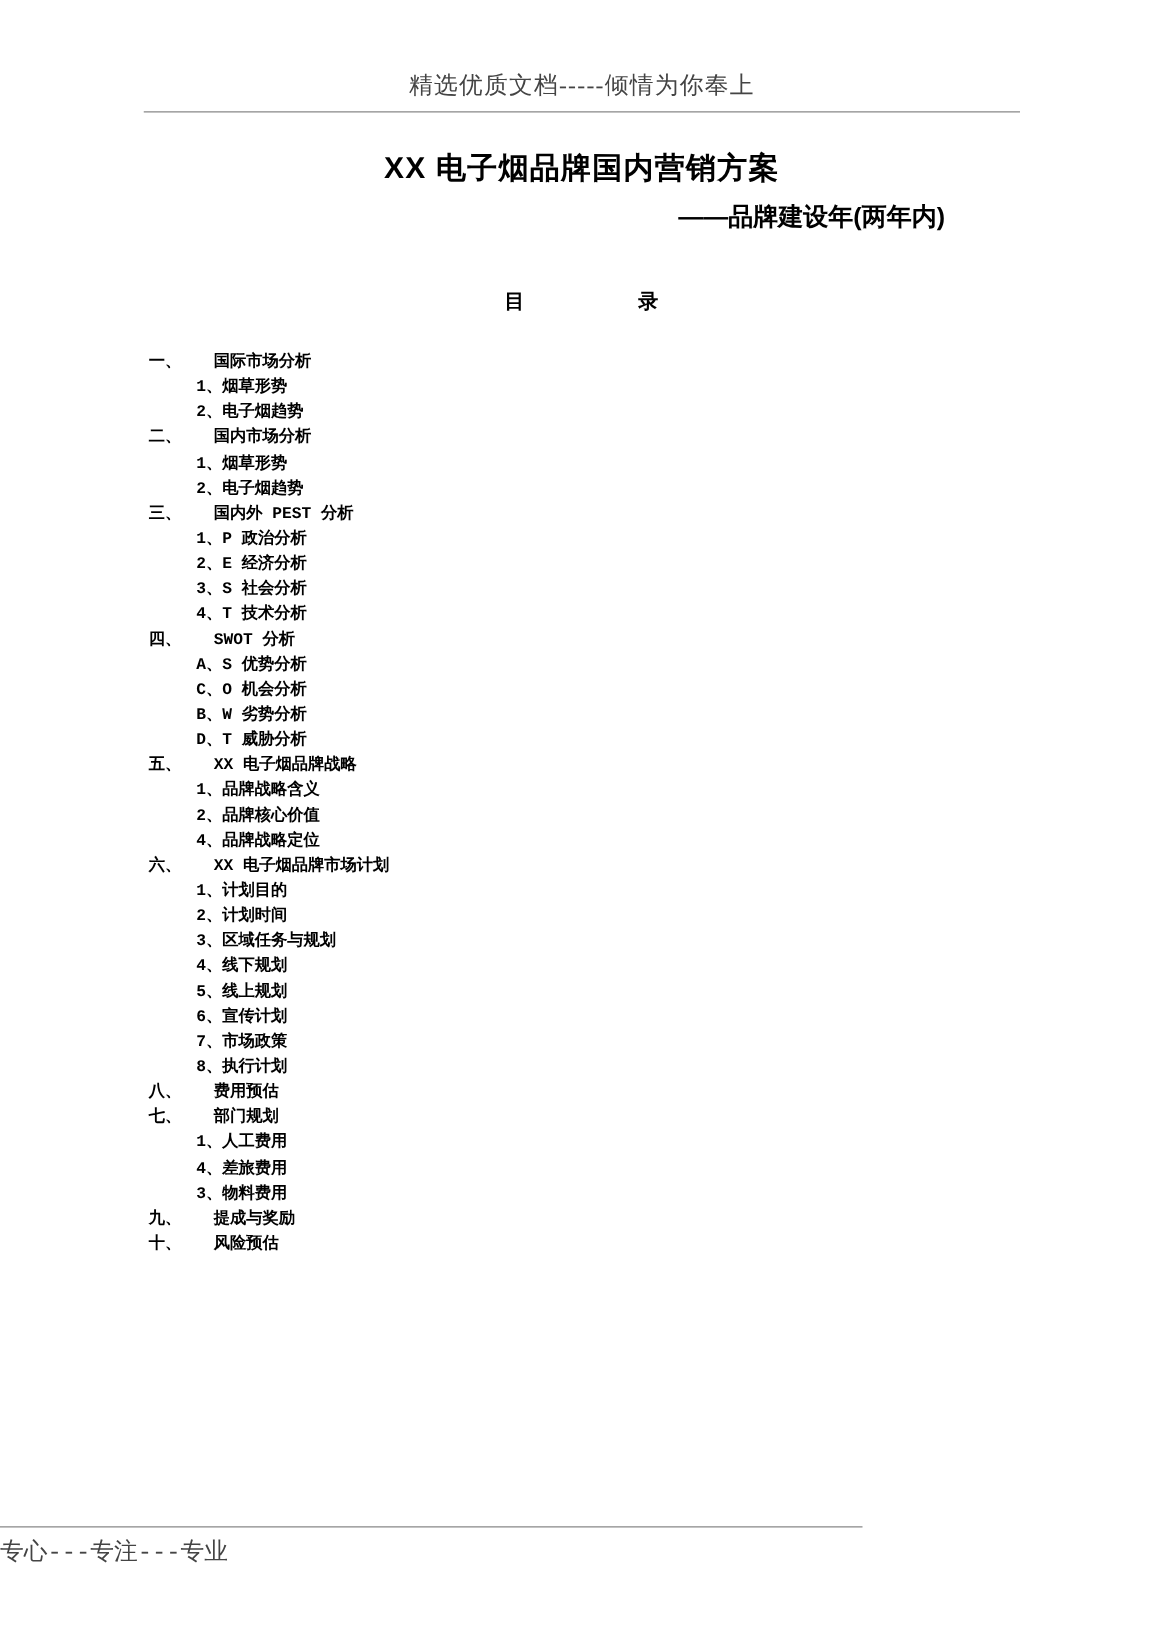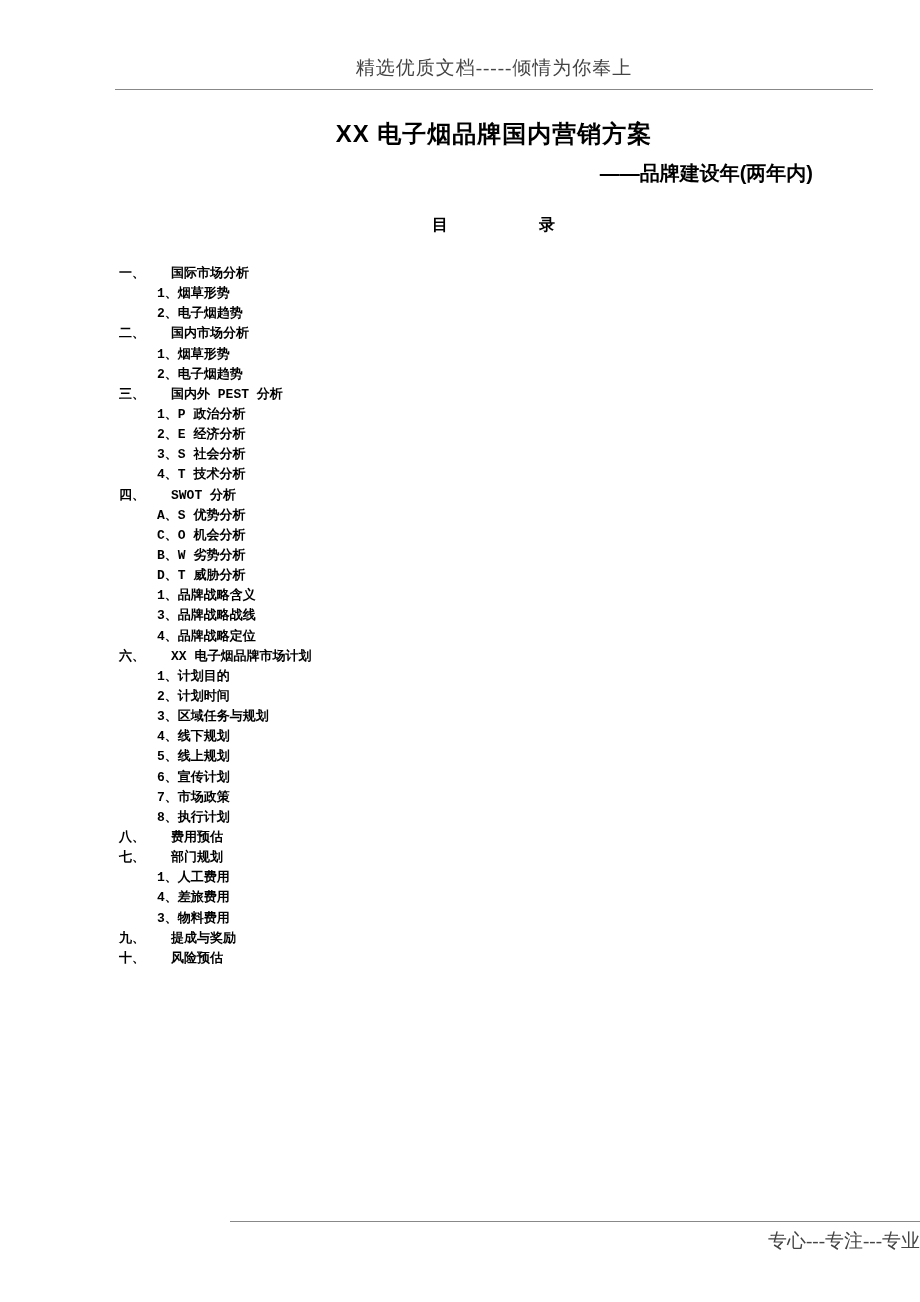--- a/index.html
+++ b/index.html
@@ -5,21 +5,21 @@
     * { margin: 0; padding: 0; box-sizing: border-box; }
     body {
       width: 920px;
       height: 1302px;
       background: #fff;
       font-family: "SimSun", "宋体", serif;
       color: #000;
       position: relative;
     }
     .page {
-      padding: 55px 47px 0 115px;
+      padding: 55px 104px 0 115px;
     }
     .header-line {
       text-align: center;
       font-family: "SimSun", "宋体", serif;
       font-size: 19px;
       color: #444;
       letter-spacing: 1px;
       padding-bottom: 8px;
       border-bottom: 1.5px solid #888;
       margin-bottom: 28px;
@@ -31,21 +31,21 @@
       font-size: 24px;
       margin-bottom: 10px;
       letter-spacing: 1px;
     }
     .doc-subtitle {
       font-family: "SimHei", "黑体", sans-serif;
       font-size: 20px;
       font-weight: bold;
       text-align: right;
       padding-right: 60px;
-      margin-bottom: 28px;
+      margin-bottom: 44px;
     }
     .toc-label {
       text-align: center;
       font-family: "SimHei", "黑体", sans-serif;
       font-weight: bold;
       font-size: 16px;
       margin-bottom: 28px;
       letter-spacing: 1px;
     }
     .toc-label .gap { display:inline-block; width: 90px; }
@@ -63,22 +63,22 @@
       min-width: 52px;
     }
     .toc .sub {
       padding-left: 42px;
     }
     .footer {
       position: absolute;
       bottom: 48px;
       left: 0;
       width: 100%;
-      text-align: right;
-      font-family: Liberation Serif, serif;
+      text-align: left;
+      font-family: Liberation Mono, monospace;
       font-size: 19px;
       color: #444;
     }
     .footer-inner {
       display: inline-block;
       border-top: 1.5px solid #888;
       padding-top: 6px;
       width: 690px;
     }
   </style>
@@ -106,22 +106,23 @@
       <div class="lvl1"><span class="num">三、</span><span>国内外 PEST 分析</span></div>
       <div class="sub">1、P 政治分析</div>
       <div class="sub">2、E 经济分析</div>
       <div class="sub">3、S 社会分析</div>
       <div class="sub">4、T 技术分析</div>
       <div class="lvl1"><span class="num">四、</span><span>SWOT 分析</span></div>
       <div class="sub">A、S 优势分析</div>
       <div class="sub">C、O 机会分析</div>
       <div class="sub">B、W 劣势分析</div>
       <div class="sub">D、T 威胁分析</div>
+      <div class="lvl1"><span class="num">五、</span><span>XX 电子烟品牌战略</span></div>
       <div class="sub">1、品牌战略含义</div>
-      <div class="sub">3、品牌战略战线</div>
+      <div class="sub">2、品牌核心价值</div>
       <div class="sub">4、品牌战略定位</div>
       <div class="lvl1"><span class="num">六、</span><span>XX 电子烟品牌市场计划</span></div>
       <div class="sub">1、计划目的</div>
       <div class="sub">2、计划时间</div>
       <div class="sub">3、区域任务与规划</div>
       <div class="sub">4、线下规划</div>
       <div class="sub">5、线上规划</div>
       <div class="sub">6、宣传计划</div>
       <div class="sub">7、市场政策</div>
       <div class="sub">8、执行计划</div>

